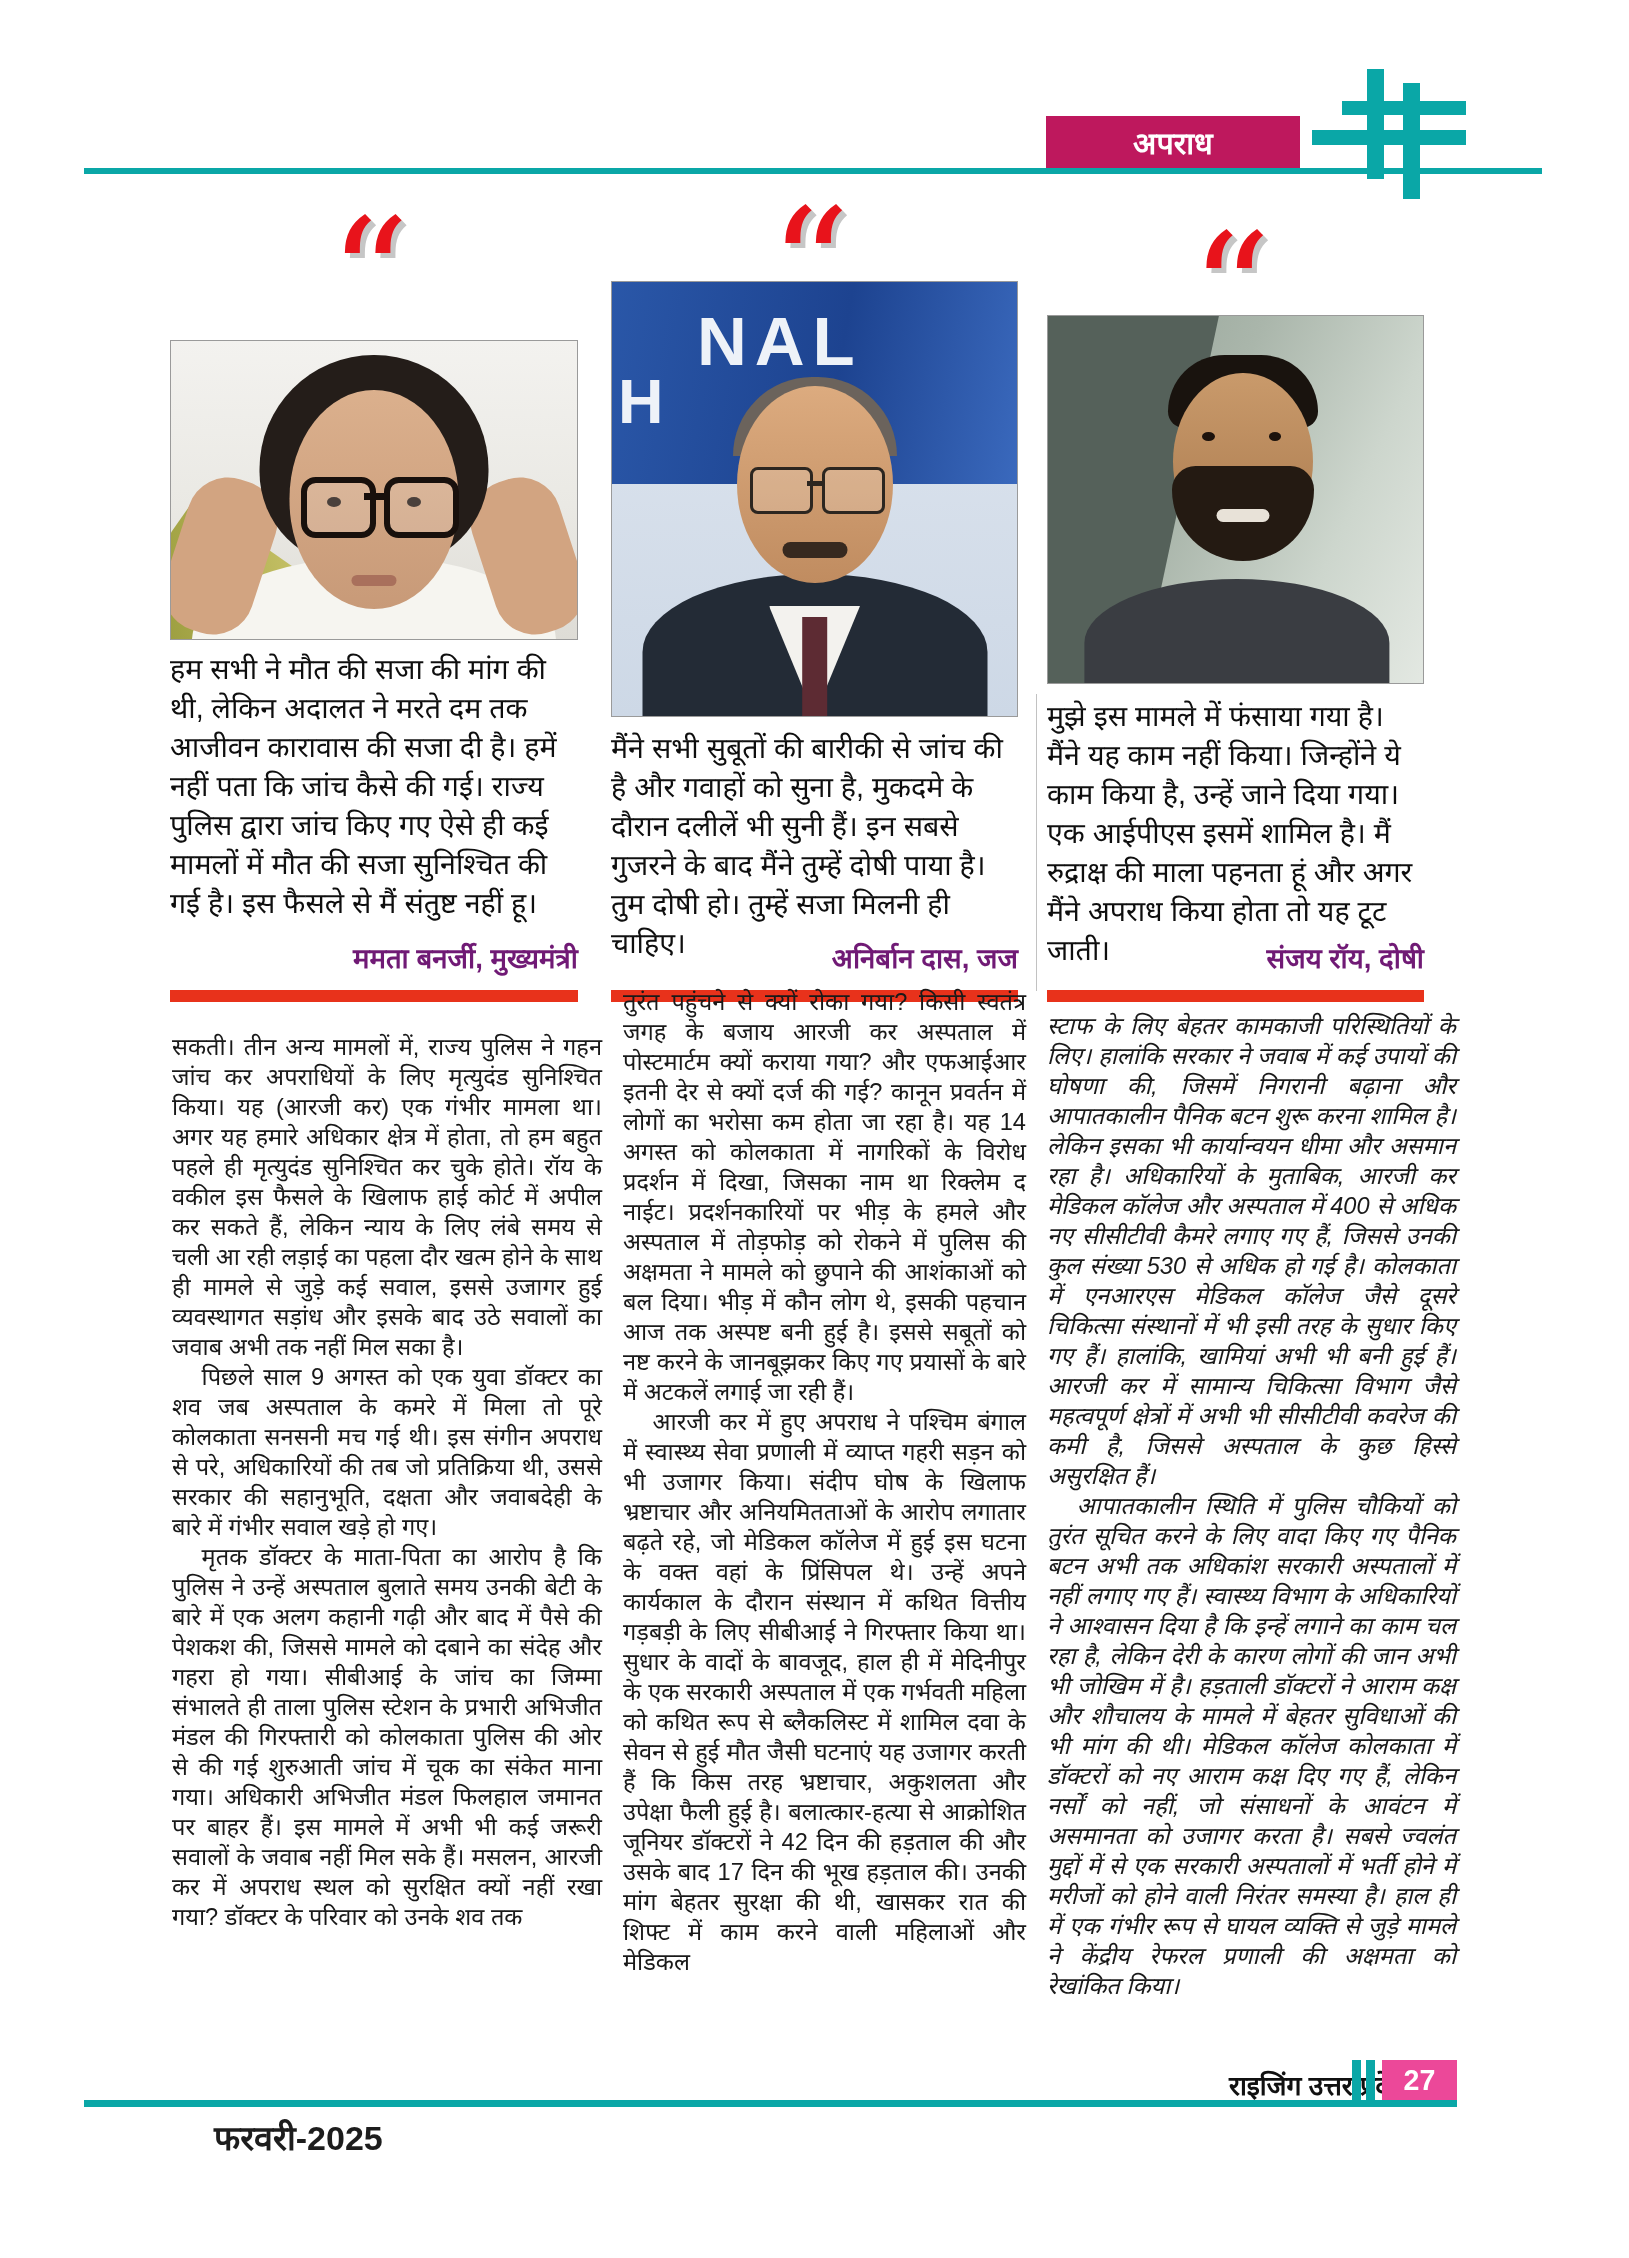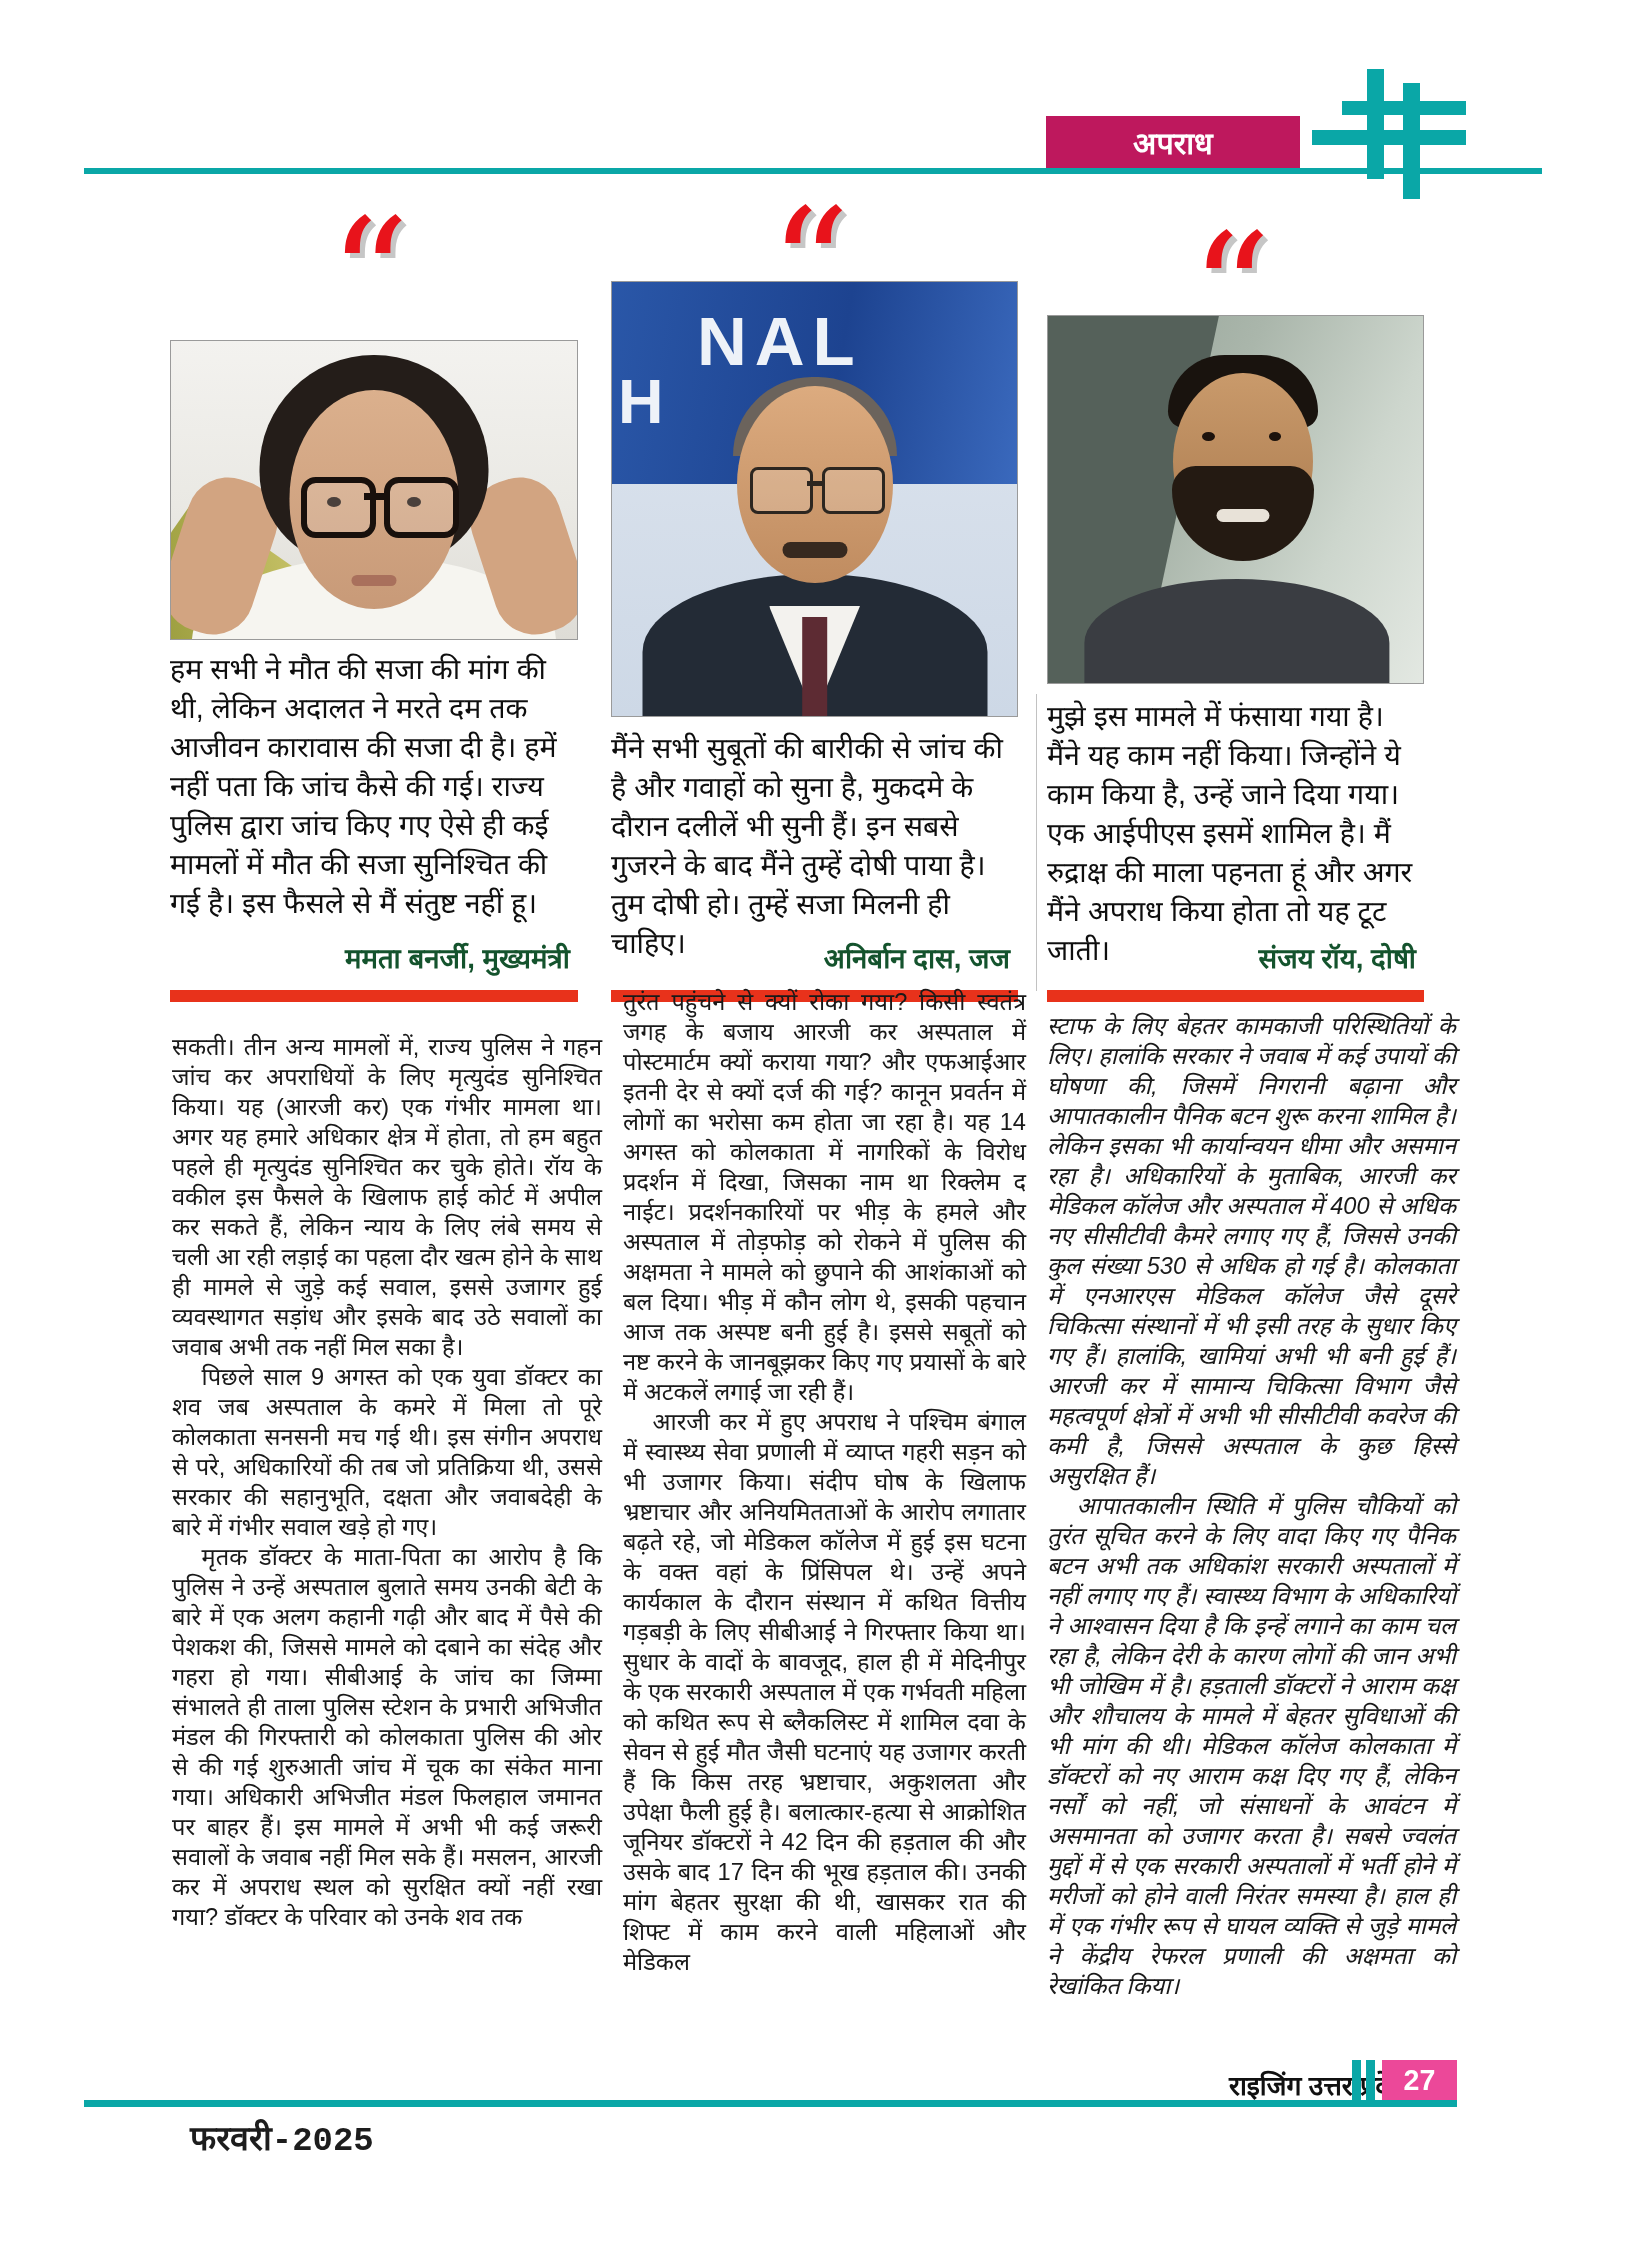--- a/index.html
+++ b/index.html
@@ -31,40 +31,40 @@
     text-shadow:4.9px 4.9px 0 #c6c6c6;font-family:"DejaVu Serif","Liberation Serif",serif;
   }
   .photo{position:absolute;left:0;border:1px solid #9a9a9a;overflow:hidden;background:#ddd;}
   #q1 .photo{top:148px;width:406px;height:298px;}
   #q2 .photo{top:99px;width:405px;height:434px;}
   #q3 .photo{top:108px;width:375px;height:367px;}
   .qtext{position:absolute;left:0;right:0;font-size:28.6px;line-height:39px;color:#0e0e0e;}
   #q1 .qtext{top:458px;}
   #q2 .qtext{top:547px;}
   #q3 .qtext{top:490px;}
-  .attr{position:absolute;right:8px;bottom:25.6px;font-weight:bold;font-size:27.6px;color:#14532d;white-space:nowrap;}
+  .attr{position:absolute;right:0;bottom:25.6px;font-weight:bold;font-size:27.6px;color:#701a75;white-space:nowrap;}
   .redbar{position:absolute;left:0;right:0;bottom:0;height:11.8px;background:#e8321b;}
   .vrule{position:absolute;left:1036px;top:694px;width:1px;height:297px;background:#c2c2c2;}
   
   .bodycol{position:absolute;font-size:23.6px;line-height:30px;text-align:justify;color:#191919;}
   .bodycol p{margin:0;}
   .bodycol p.indent{text-indent:29.6px;}
   #c1{left:172px;top:1032px;width:430px;}
   #c2{left:616px;top:987px;width:403px;margin-left:7px;}
   #c3{left:1047px;top:1011px;width:409px;font-style:italic;}
   
   .footer-brand{position:absolute;left:1229px;top:2067px;font-size:26.6px;font-weight:bold;color:#101010;}
   .fbar{position:absolute;top:2060px;width:8.9px;height:41px;background:#0aa7a7;}
   .fbar1{left:1352px;} .fbar2{left:1366px;}
   .pagebox{
     position:absolute;left:1382px;top:2060px;width:75px;height:41px;background:#ec4899;
     color:#fff;font-size:28.6px;font-weight:bold;display:flex;align-items:center;justify-content:center;
   }
   .bottomline{position:absolute;left:84px;top:2100px;width:1373px;height:6.9px;background:#0aa7a7;}
-  .footer-date{position:absolute;left:190px;top:2114px;font-size:34px;font-weight:bold;color:#1d1d1d;font-family:Liberation Mono, monospace;}
+  .footer-date{position:absolute;left:214px;top:2114px;font-size:34px;font-weight:bold;color:#1d1d1d;}
   
   .p1bg{position:absolute;inset:0;background:linear-gradient(180deg,#f3f2ef 0%,#eae9e4 55%,#dedcd6 100%);}
   .p1sari{position:absolute;left:-39px;bottom:-59px;width:167px;height:167px;background:linear-gradient(45deg,#8a8f2e,#cdc76d);transform:rotate(35deg);}
   .p1shoulders{position:absolute;left:50%;bottom:-85px;transform:translateX(-50%);width:364px;height:167px;background:#f6f5f0;border-radius:50% 50% 0 0;}
   .p1handL{position:absolute;left:3.9px;top:136px;width:91px;height:158px;background:#d2a481;border-radius:41px;transform:rotate(18deg);}
   .p1handR{position:absolute;right:3.9px;top:136px;width:91px;height:158px;background:#d2a481;border-radius:41px;transform:rotate(-18deg);}
   .p1hair{position:absolute;left:50%;top:13.8px;transform:translateX(-50%);width:229px;height:211px;background:#241d19;border-radius:114px 114px 94px 94px;}
   .p1face{position:absolute;left:50%;top:49px;transform:translateX(-50%);width:169px;height:219px;background:linear-gradient(180deg,#dbb08d,#c89a78);border-radius:85px/109px;}
   .p1lens{position:absolute;width:63px;height:49px;border:6.9px solid #18100c;border-radius:14.8px;background:rgba(250,250,250,.18);}
   .p1lensL{left:calc(50% - 73px);top:136px;}

